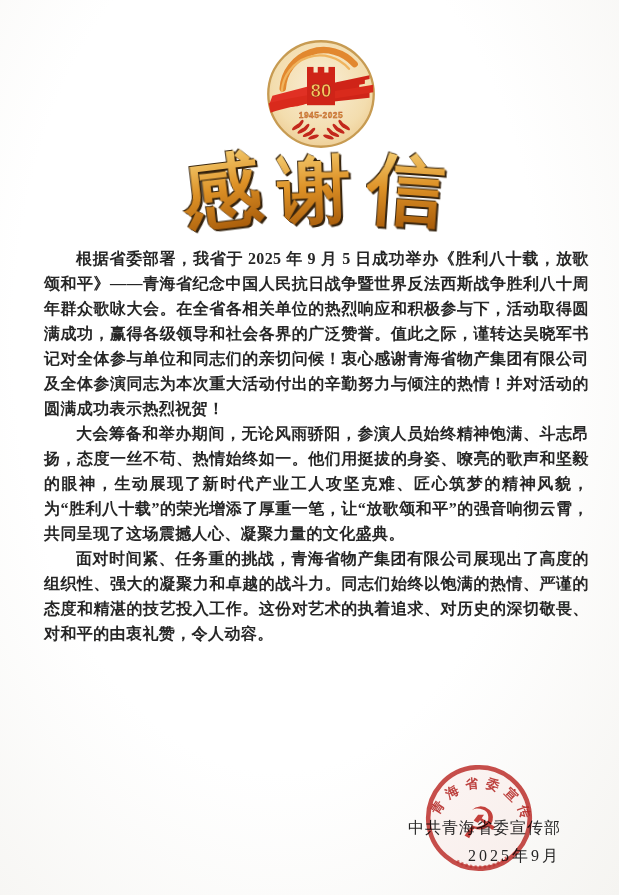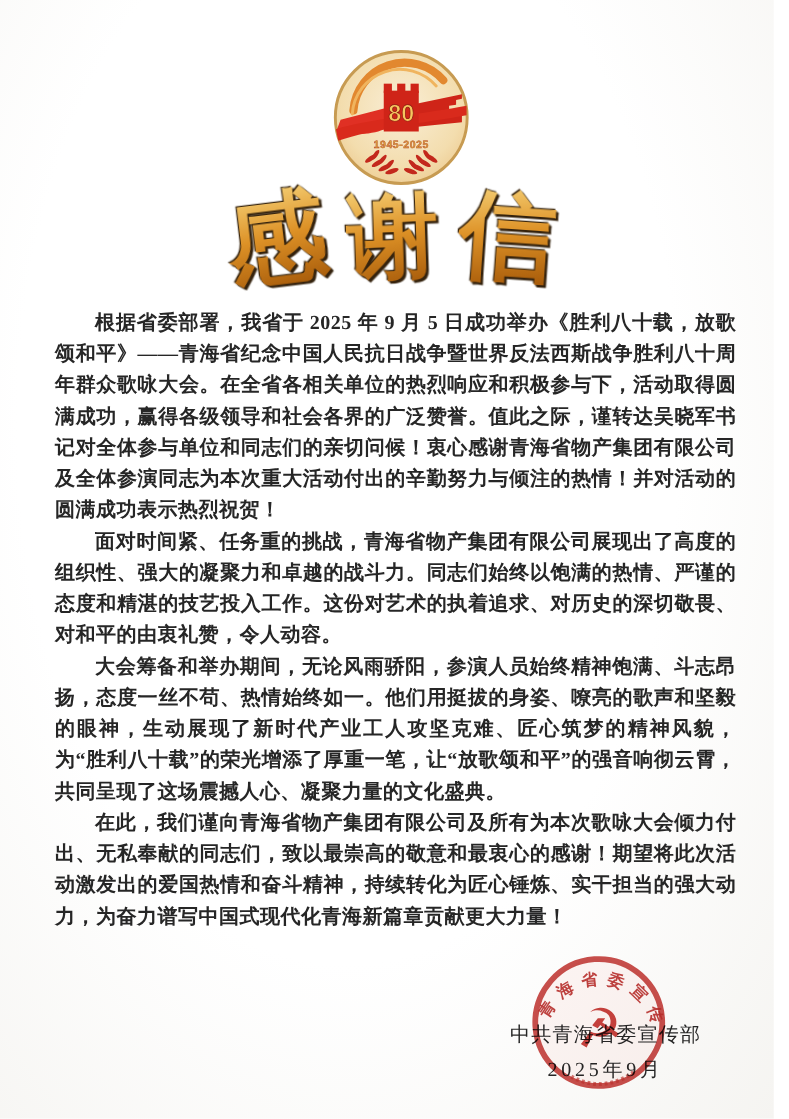--- a/index.html
+++ b/index.html
@@ -37,21 +37,21 @@
     text-align:justify;letter-spacing:0.4px;
   }
   .letter .salutation{margin:0 0 1px 0;}
   .letter p{margin:0;text-indent:2em;font-weight:bold;}
   
   .sign-block{
     position:absolute;right:58px;top:818px;
     text-align:center;color:#262626;
   }
   .sign-org{font-size:16px;letter-spacing:1px;}
-  .sign-date{font-size:16px;letter-spacing:3px;margin-top:7px;}
+  .sign-date{font-size:16px;letter-spacing:3px;margin-top:7px;text-align:right;}
   
   .seal{
     position:absolute;left:419px;top:758px;width:120px;height:120px;
     mix-blend-mode:multiply;transform:rotate(-4deg);opacity:0.92;
   }
 </style>
 </head>
 <body>
 
 <div class="page">
@@ -105,23 +105,22 @@
   </svg>
 
   <div class="title">
     <span class="char c0">感</span>
     <span class="char c1">谢</span>
     <span class="char c2">信</span>
   </div>
 
   <div class="letter">
     <p>根据省委部署，我省于 2025 年 9 月 5 日成功举办《胜利八十载，放歌颂和平》——青海省纪念中国人民抗日战争暨世界反法西斯战争胜利八十周年群众歌咏大会。在全省各相关单位的热烈响应和积极参与下，活动取得圆满成功，赢得各级领导和社会各界的广泛赞誉。值此之际，谨转达吴晓军书记对全体参与单位和同志们的亲切问候！衷心感谢青海省物产集团有限公司及全体参演同志为本次重大活动付出的辛勤努力与倾注的热情！并对活动的圆满成功表示热烈祝贺！</p>
+    <p>大会筹备和举办期间，无论风雨骄阳，参演人员始终精神饱满、斗志昂扬，态度一丝不苟、热情始终如一。他们用挺拔的身姿、嘹亮的歌声和坚毅的眼神，生动展现了新时代产业工人攻坚克难、匠心筑梦的精神风貌，为“胜利八十载”的荣光增添了厚重一笔，让“放歌颂和平”的强音响彻云霄，共同呈现了这场震撼人心、凝聚力量的文化盛典。</p>
     <p>面对时间紧、任务重的挑战，青海省物产集团有限公司展现出了高度的组织性、强大的凝聚力和卓越的战斗力。同志们始终以饱满的热情、严谨的态度和精湛的技艺投入工作。这份对艺术的执着追求、对历史的深切敬畏、对和平的由衷礼赞，令人动容。</p>
-    <p>大会筹备和举办期间，无论风雨骄阳，参演人员始终精神饱满、斗志昂扬，态度一丝不苟、热情始终如一。他们用挺拔的身姿、嘹亮的歌声和坚毅的眼神，生动展现了新时代产业工人攻坚克难、匠心筑梦的精神风貌，为“胜利八十载”的荣光增添了厚重一笔，让“放歌颂和平”的强音响彻云霄，共同呈现了这场震撼人心、凝聚力量的文化盛典。</p>
-    <p>在此，我们谨向青海省物产集团有限公司及所有为本次歌咏大会倾力付出、无私奉献的同志们，致以最崇高的敬意和最衷心的感谢！期望将此次活动激发出的爱国热情和奋斗精神，持续转化为匠心锤炼、实干担当的强大动力，为奋力谱写中国式现代化青海新篇章贡献更大力量！</p>
   </div>
 
   <div class="sign-block">
     <div class="sign-org">中共青海省委宣传部</div>
     <div class="sign-date">2025年9月</div>
   </div>
 
   <svg class="seal" viewBox="0 0 130 130">
     <defs>
       <path id="sealTopArc" d="M 17,80 A 48,48 0 1 1 113,80" fill="none"></path>

